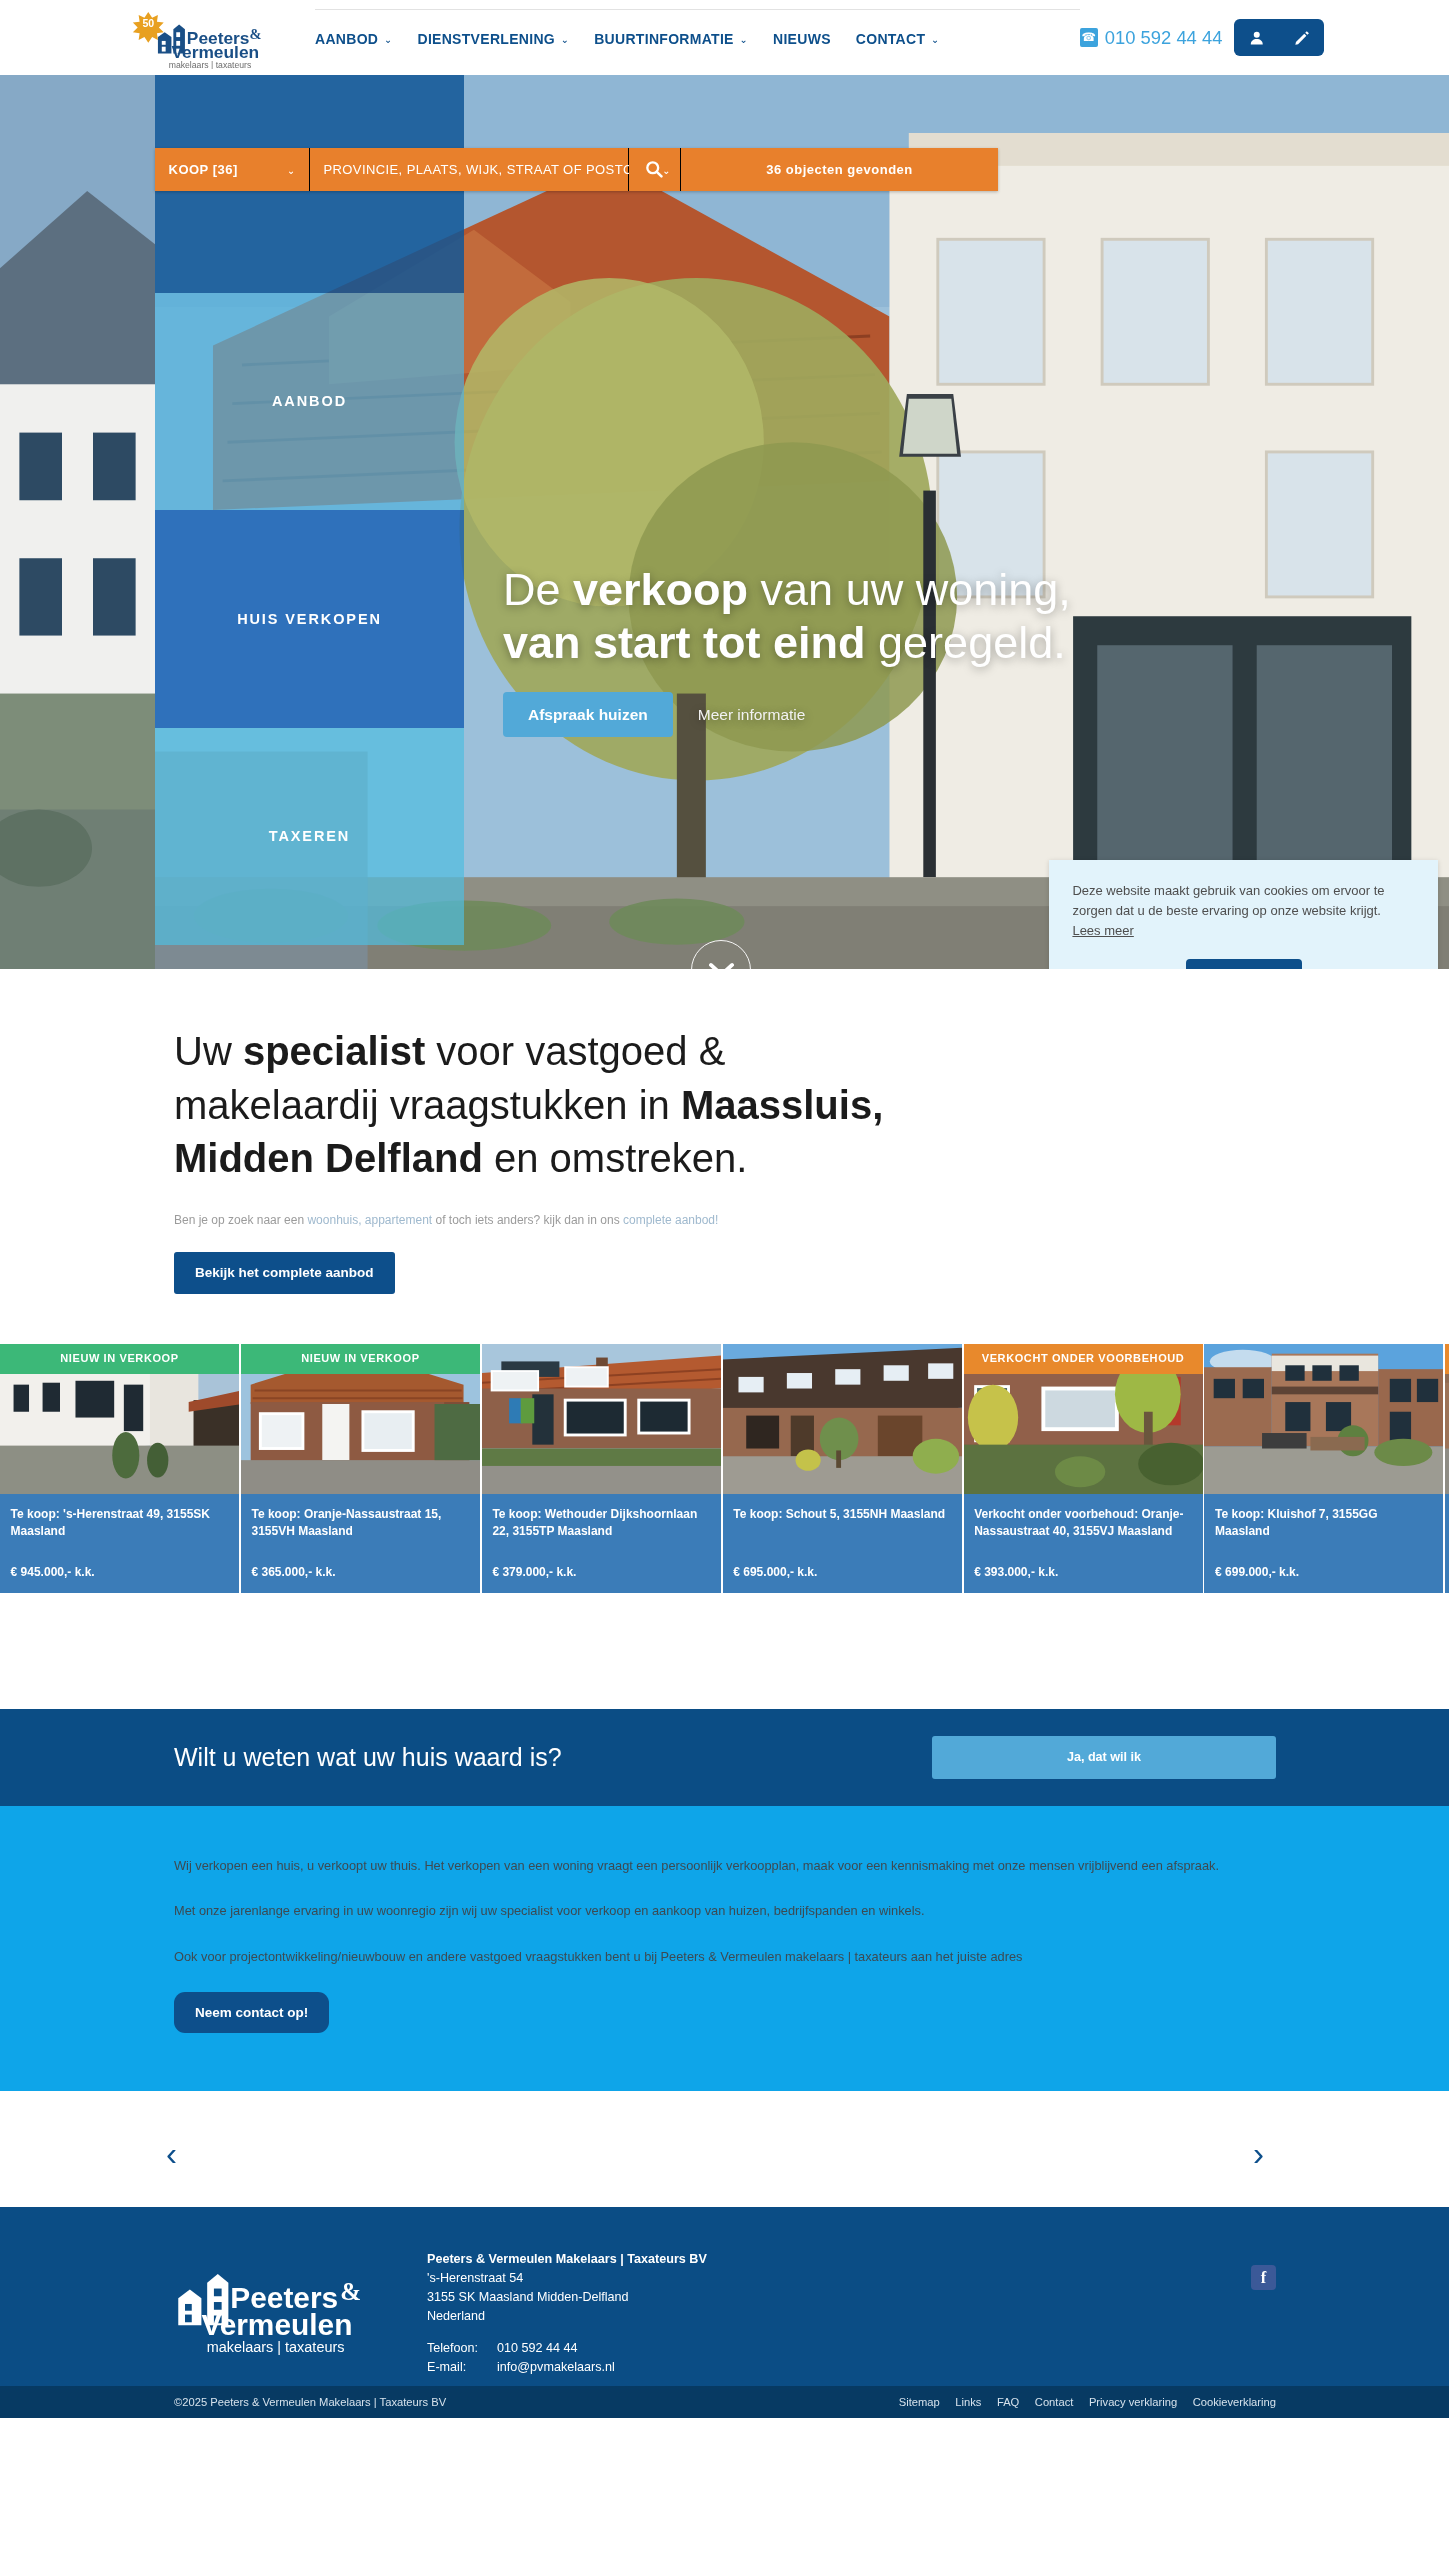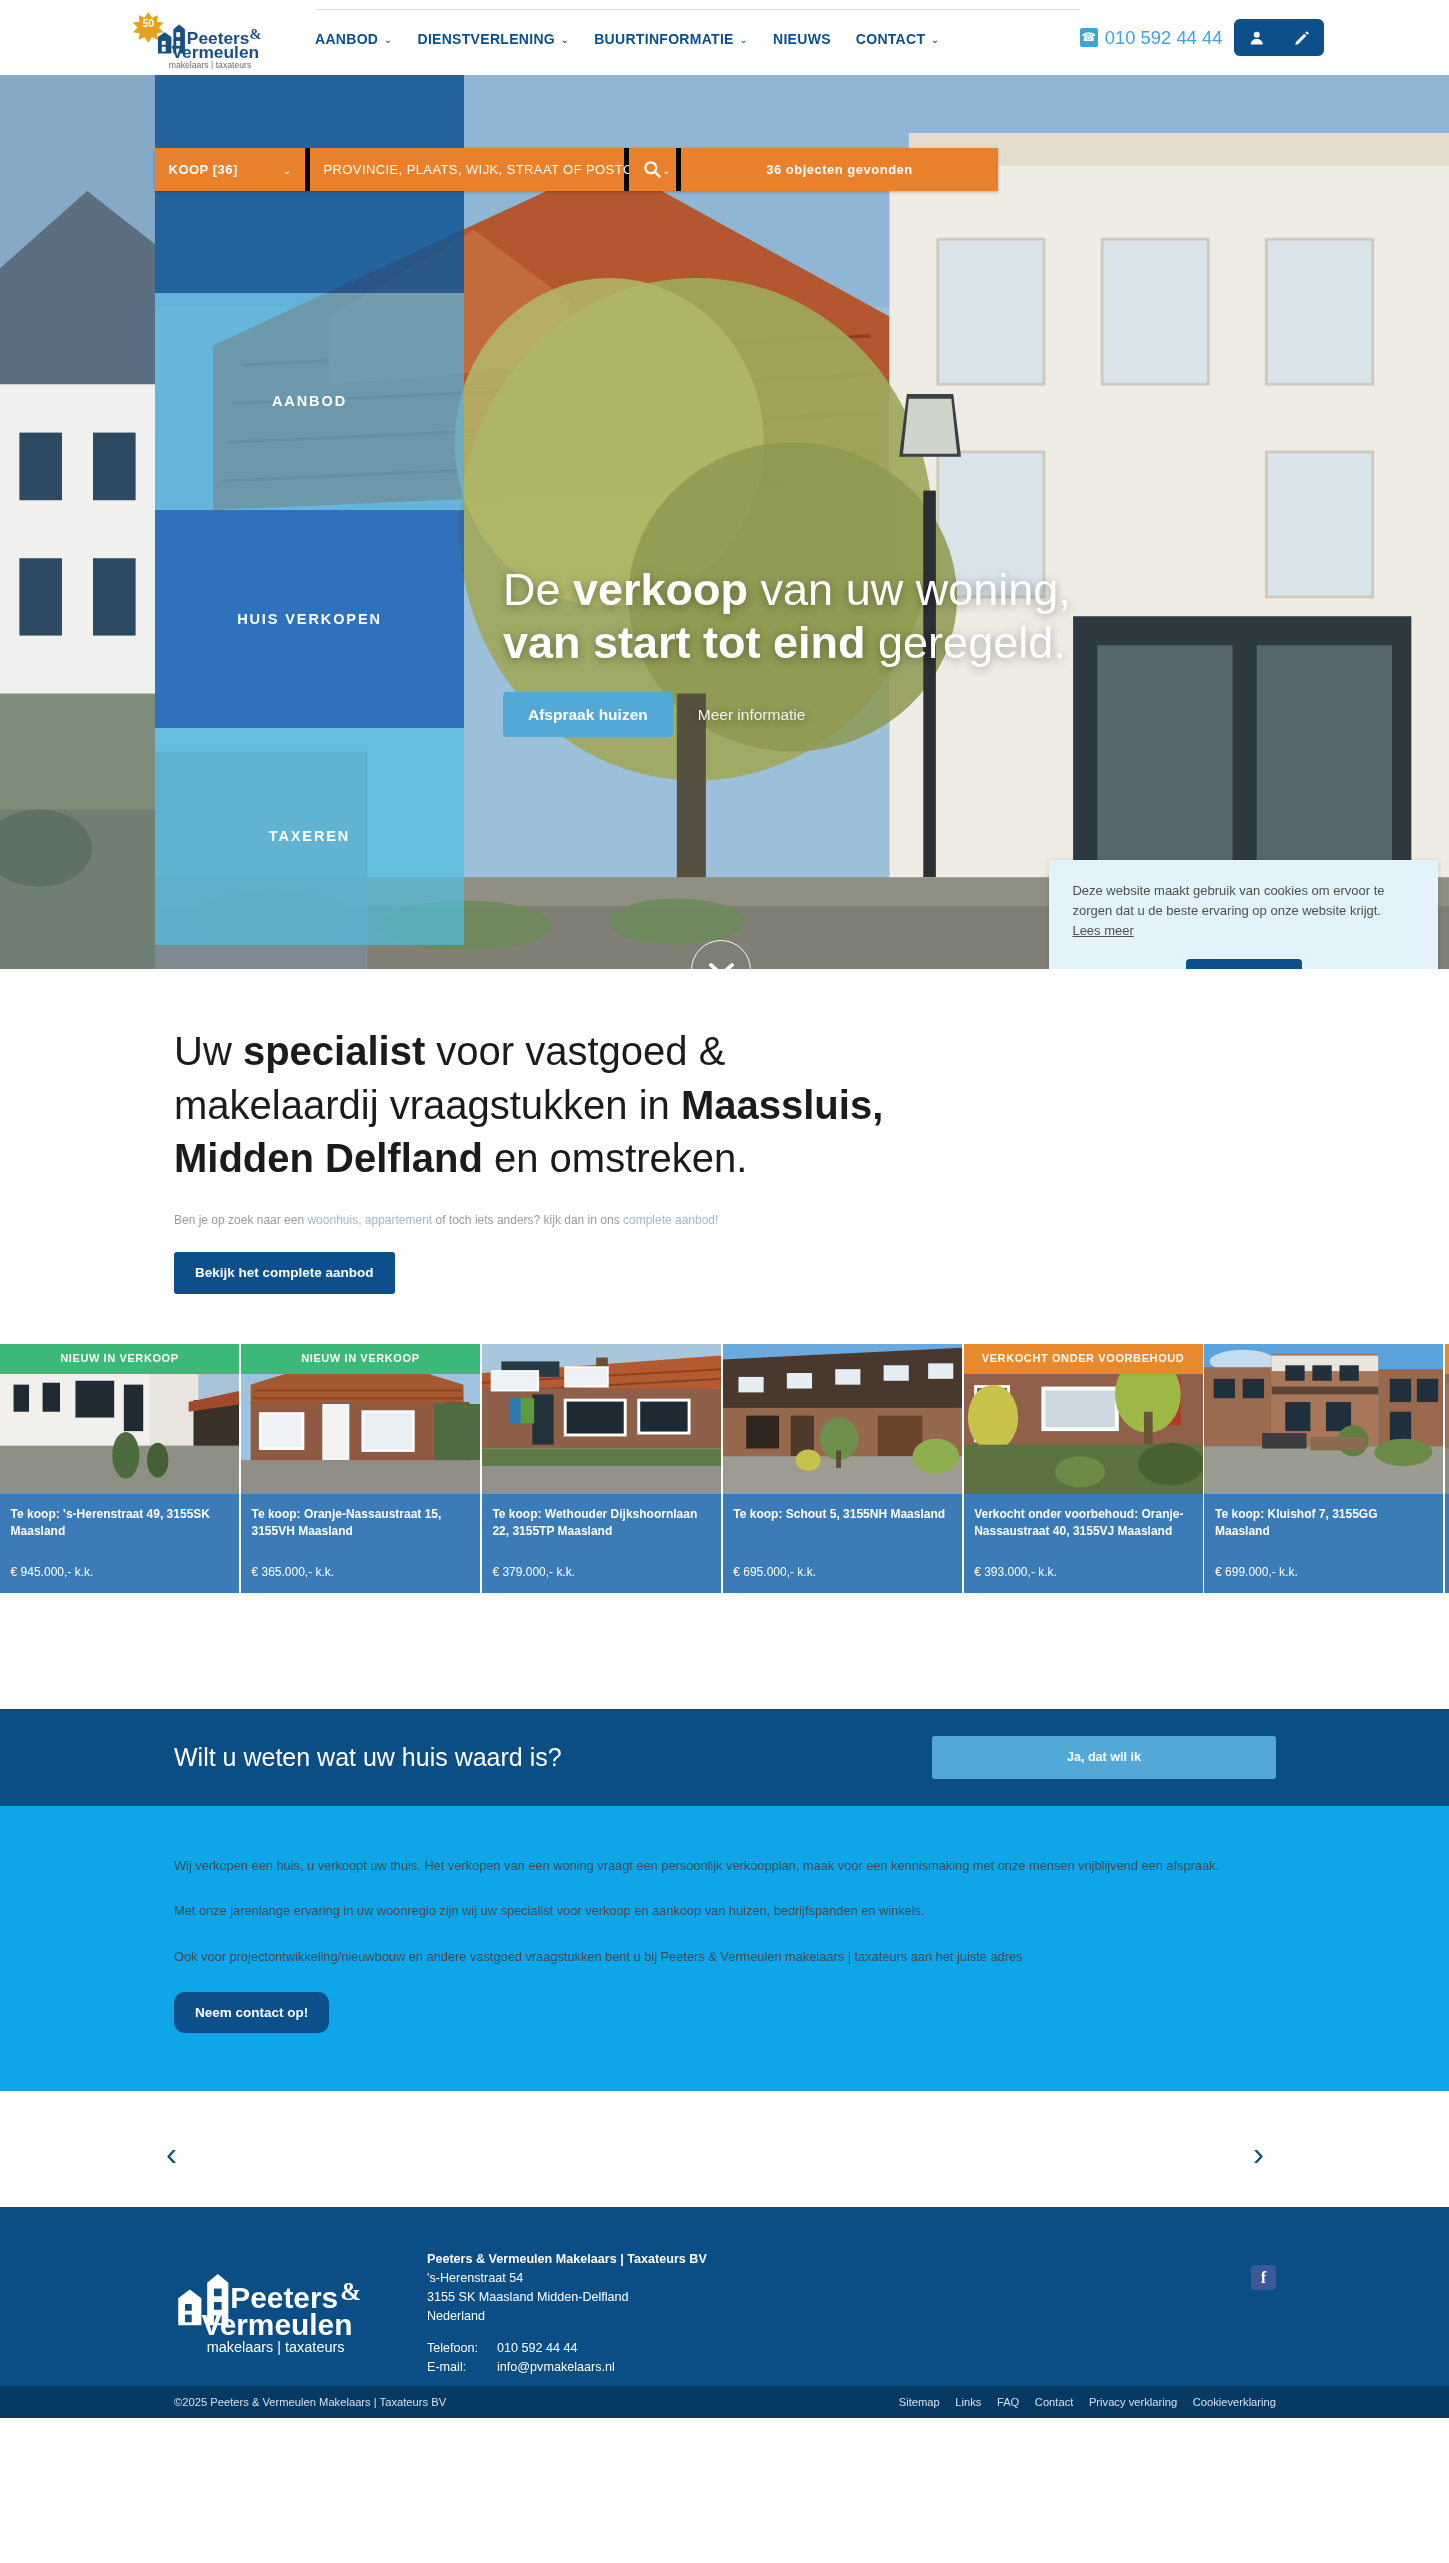--- a/index.html
+++ b/index.html
@@ -156,21 +156,21 @@
   }
   .sb-seg {
     background: #e8802c;
     display: flex;
     align-items: center;
     color: #fff;
     font-size: 13px;
     font-weight: 700;
     letter-spacing: 0.5px;
     padding: 0 13.5px;
-    border-right: 5px solid #000000;
+    border-right: 1px solid #000000;
     cursor: pointer;
     white-space: nowrap;
   }
   .sb-type { width: 155px; justify-content: space-between; }
   .sb-loc { width: 319px; justify-content: space-between; font-weight: 400; letter-spacing: 0.4px; }
   .sb-icon { width: 52px; justify-content: center; font-size: 17.4px; }
   .sb-count { width: 317px; justify-content: center; border-right: none; }
 
   .hero-text {
     position: absolute;
@@ -320,21 +320,21 @@
   .card-photo svg { width: 100%; height: 100%; display: block; }
   .card-body { padding: 12.6px 10.6px 13.5px; color: #fff; }
   .card-title {
     font-size: 12px;
     font-weight: 700;
     line-height: 1.42;
     min-height: 52px;
   }
   .card-price {
     font-size: 12px;
-    font-weight: 400;
+    font-weight: 700;
     margin-top: 6.8px;
   }
 
   .gap-white { height: 116px; background: #fff; }
 
   
   .value-cta {
     background: #0b4d85;
     height: 97px;
     display: flex;

